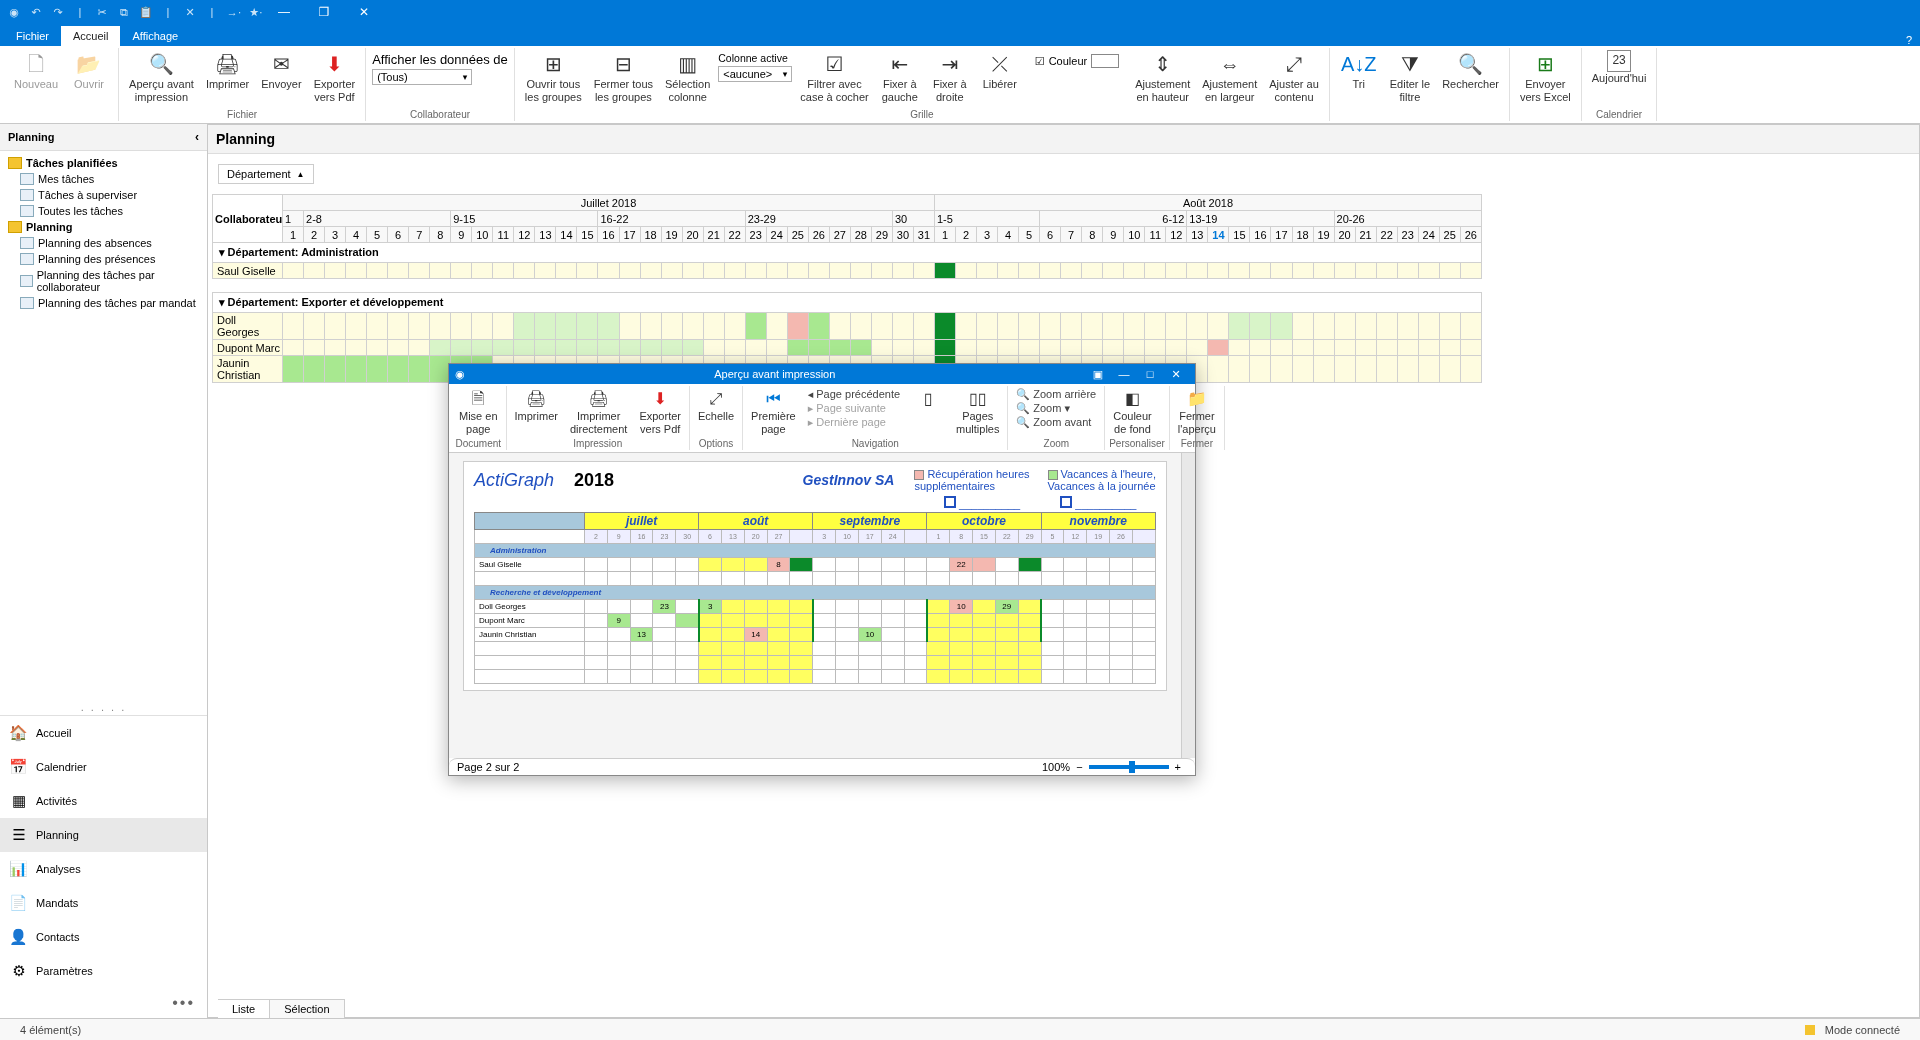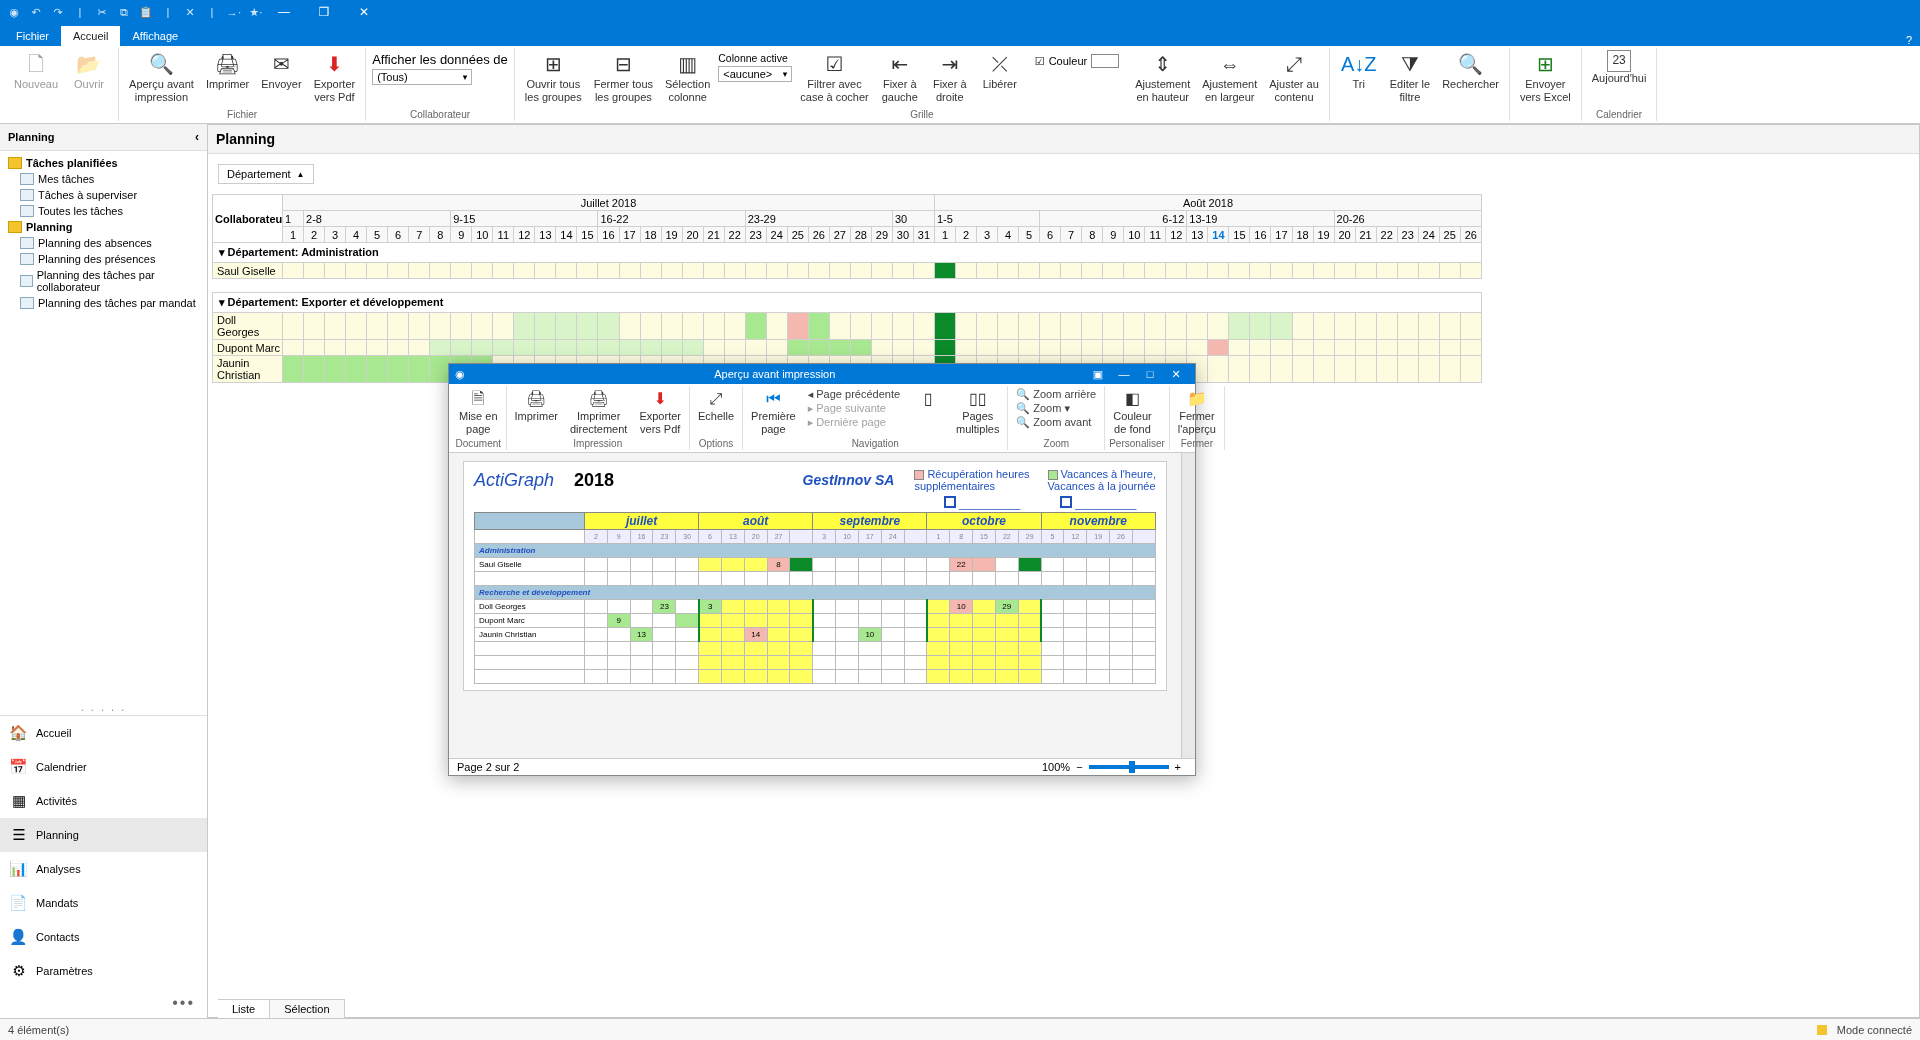--- a/index.html
+++ b/index.html
@@ -78,27 +78,27 @@
 .preview .prib .smallstack div { white-space:nowrap;}
 .preview .body { flex:1; background:#f4f4f4; padding:8px; overflow:hidden; position:relative;}
 .preview .page { background:#fff; margin:0 auto; width:704px; padding:6px 10px; border:1px solid #ccc;}
 .preview .lg1 { color:#2050c0; font-style:italic; font-weight:normal; font-size:18px;}
 .preview .lg2 { color:#2050c0; font-style:italic; font-weight:bold; font-size:14px;}
 .preview .legend { float:right; font-size:9px; display:flex; gap:18px;}
 .preview .legend .sw { width:10px; height:10px; display:inline-block; border:1px solid #888; margin-right:3px; vertical-align:middle;}
 .preview .mtab { border-collapse:collapse; width:100%; margin-top:0; table-layout:fixed;}
 .preview .mtab th { background:#ffff40; border:1px solid #888; color:#2050c0; font-style:italic; font-size:12px; padding:1px;}
 .preview .mtab td { border:1px solid #bbb; height:14px; font-size:8px; text-align:center;}
-.preview .mtab .grp { background:#a8c8dc; color:#2050c0; font-weight:bold; font-style:italic; text-align:left; padding:2px 4px;}
+.preview .mtab .grp { background:#a8c8dc; color:#2050c0; font-weight:bold; font-style:italic; text-align:left; padding:2px 15px;}
 .preview .mtab .nm { text-align:left; padding-left:4px; background:#fff;}
-.preview .foot { border-top:1px solid #ccc; padding:2px 8px; font-size:10px; display:flex; align-items:center;}
+.preview .foot { border-top:1px solid #ccc; padding:2px 8px; font-size:10px; display:flex; align-items:center;border-radius:8px;}
 .preview .scroll { width:14px; background:#e8e8e8; border-left:1px solid #ccc;}
 
 
-.status { position:absolute; bottom:0; left:0; right:0; height:22px; border-top:1px solid #c8c8c8; background:#f8f8f8; display:flex; align-items:center; padding:0 8px; font-size:11px; color:#444;}
+.status { position:absolute; bottom:0; left:0; right:0; height:22px; border-top:1px solid #c8c8c8; background:#f8f8f8; display:flex; align-items:center; padding:0 20px; font-size:11px; color:#444;}
 .status .right { margin-left:auto; display:flex; align-items:center; gap:10px;}
 
 
 .btabs { position:absolute; bottom:22px; left:218px; display:flex; border-top:1px solid #ccc; background:#f8f8f8; font-size:11px;}
 .btabs div { padding:3px 14px; border-right:1px solid #ccc;}
 .btabs .act { background:#fff;}
 </style>
 </head>
 <body>
 

